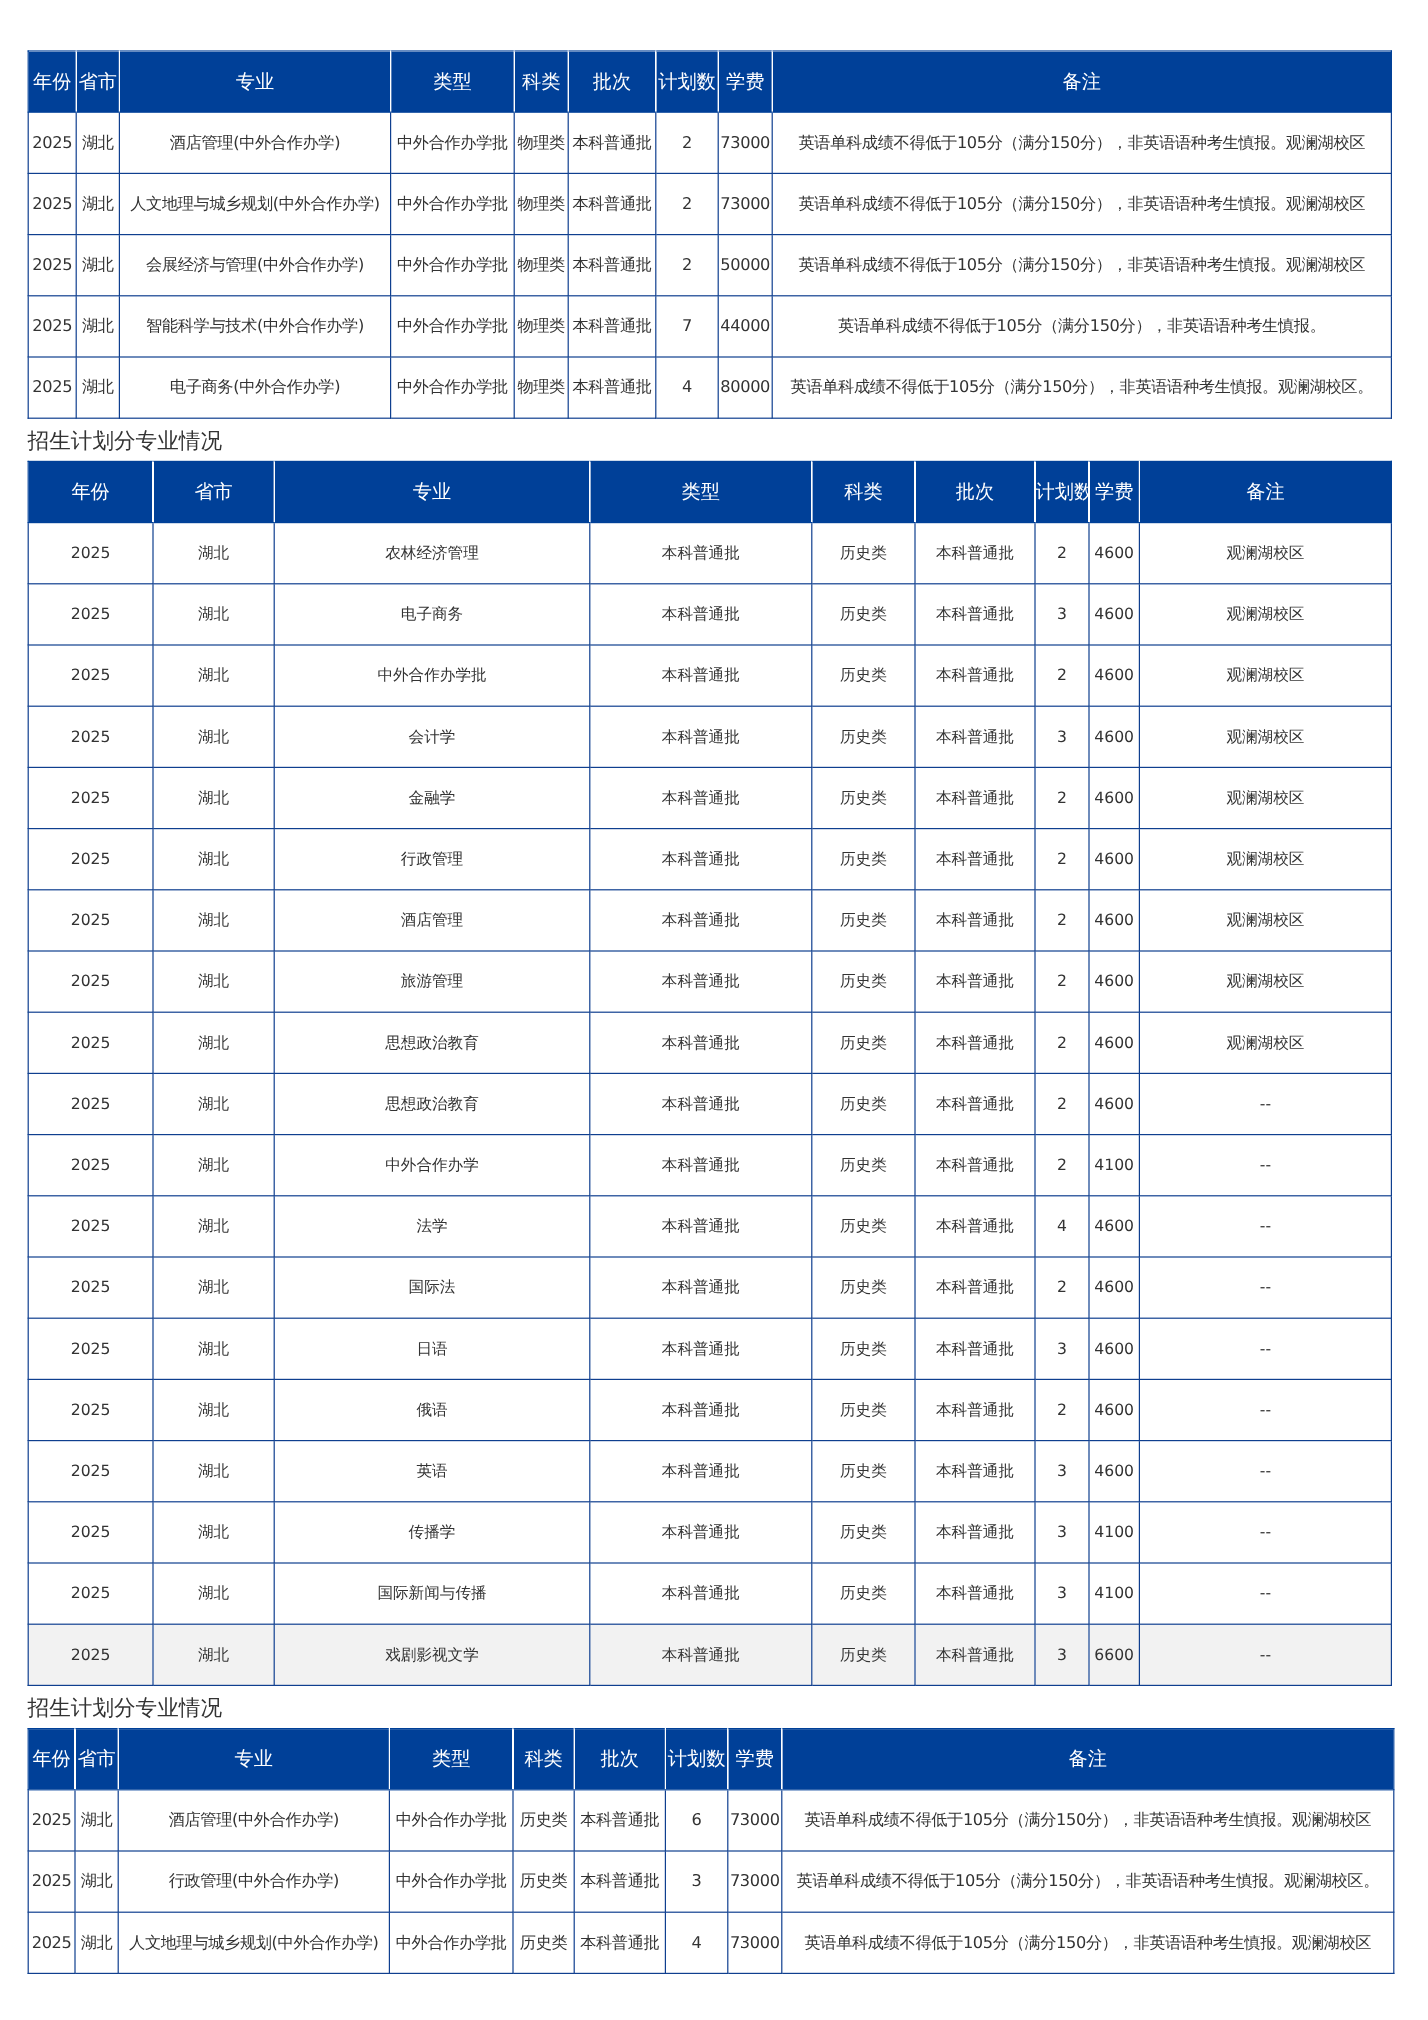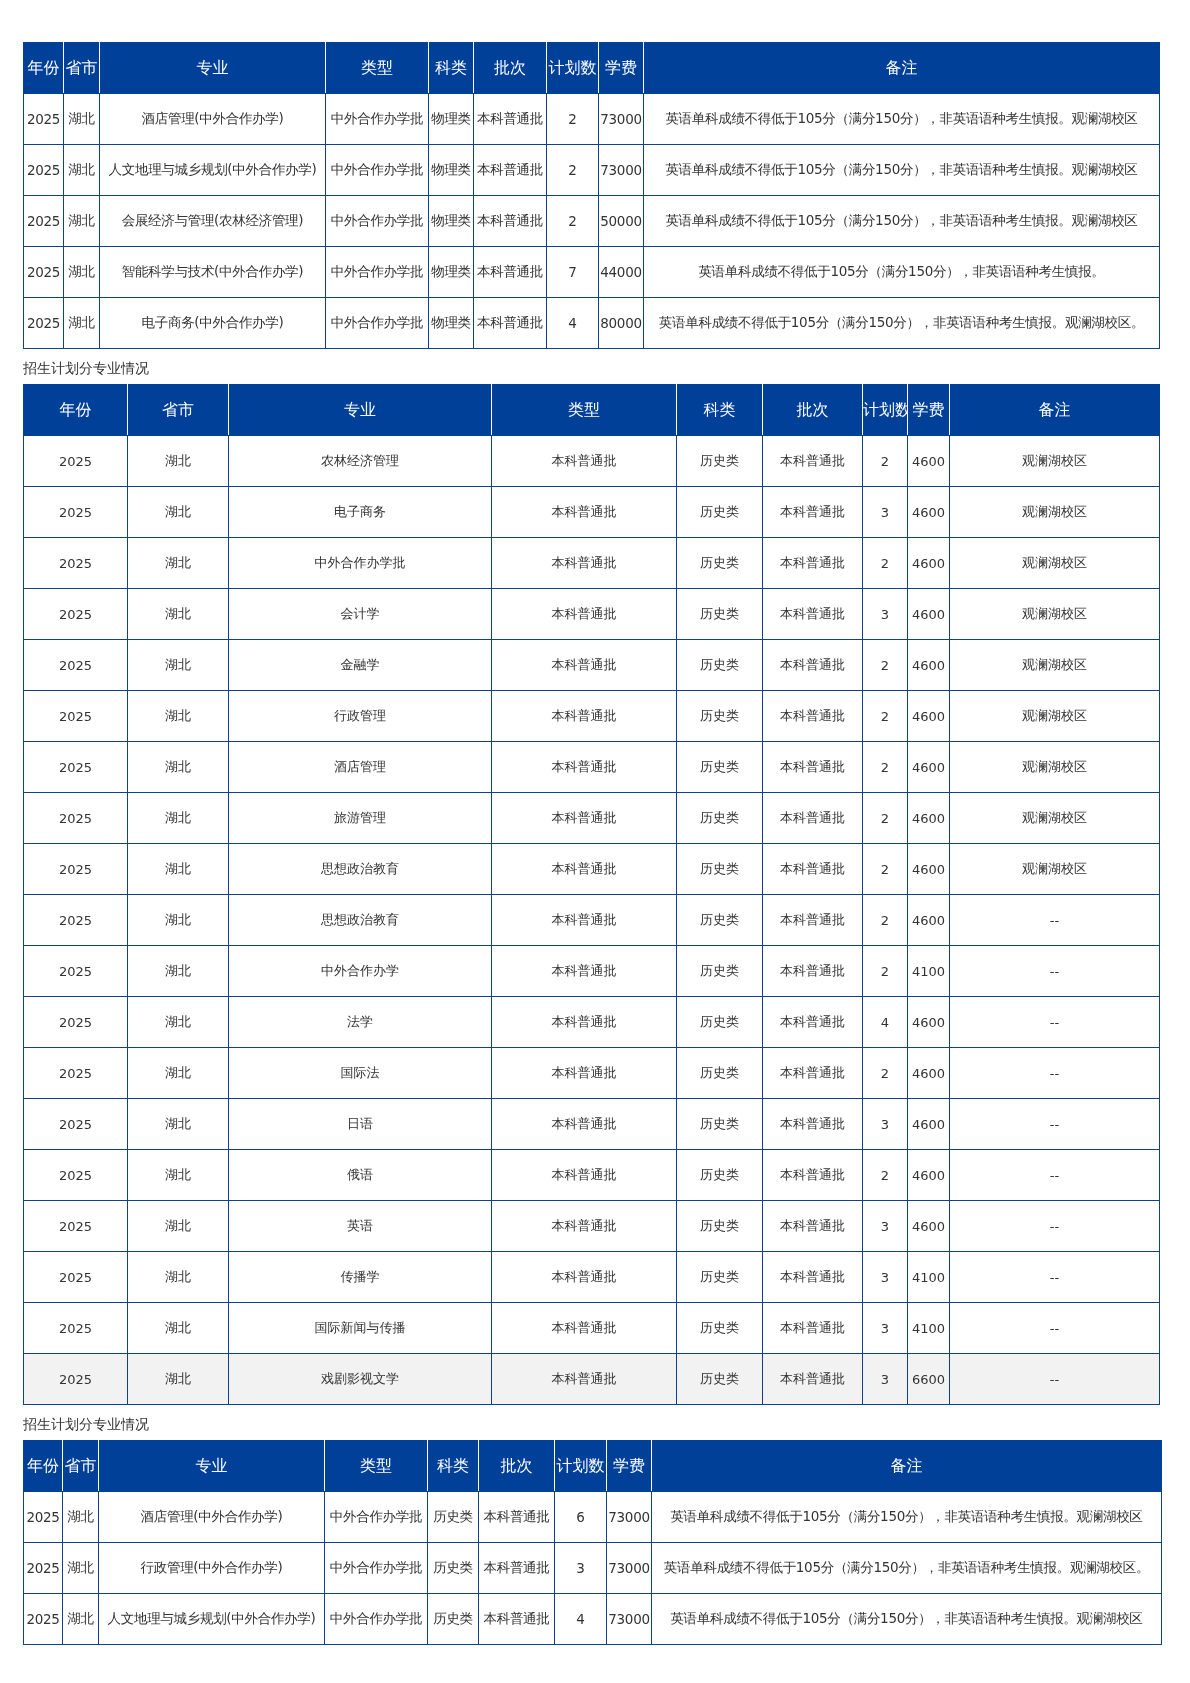--- a/index.html
+++ b/index.html
@@ -11,21 +11,21 @@
   th { background:#004098; color:#ffffff; font-weight:normal; font-size:16px;
        border-color:#ffffff; border-top-color:#004098; border-bottom-color:#004098; }
   th:first-child { border-left-color:#004098; }
   th:last-child { border-right-color:#004098; }
   td { font-size:13.5px; background:#ffffff; color:#333333; }
   tr.hover td { background:#f2f2f2; }
   .t1 th, .t3 th { height:50px; }
   .t1 td, .t3 td { height:50px; letter-spacing:-0.3px; }
   .t2 th { height:50px; }
   .t2 td { height:50px; font-size:13px; }
-  .section-title { position:absolute; left:23px; font-size:14px; color:#333333; line-height:22px; }
+  .section-title { position:absolute; left:23px; font-size:18px; color:#333333; line-height:22px; }
 </style>
 </head>
 <body>
 
 <table class="t1" style="left:23px; top:42px; width:1136px;">
   <colgroup>
     <col style="width:40px">
       <col style="width:36px">
       <col style="width:226px">
       <col style="width:103px">
@@ -67,21 +67,21 @@
       <td>中外合作办学批</td>
       <td>物理类</td>
       <td>本科普通批</td>
       <td>2</td>
       <td>73000</td>
       <td>英语单科成绩不得低于105分（满分150分），非英语语种考生慎报。观澜湖校区</td>
     </tr>
     <tr>
       <td>2025</td>
       <td>湖北</td>
-      <td>会展经济与管理(农林经济管理)</td>
+      <td>会展经济与管理(中外合作办学)</td>
       <td>中外合作办学批</td>
       <td>物理类</td>
       <td>本科普通批</td>
       <td>2</td>
       <td>50000</td>
       <td>英语单科成绩不得低于105分（满分150分），非英语语种考生慎报。观澜湖校区</td>
     </tr>
     <tr>
       <td>2025</td>
       <td>湖北</td>

